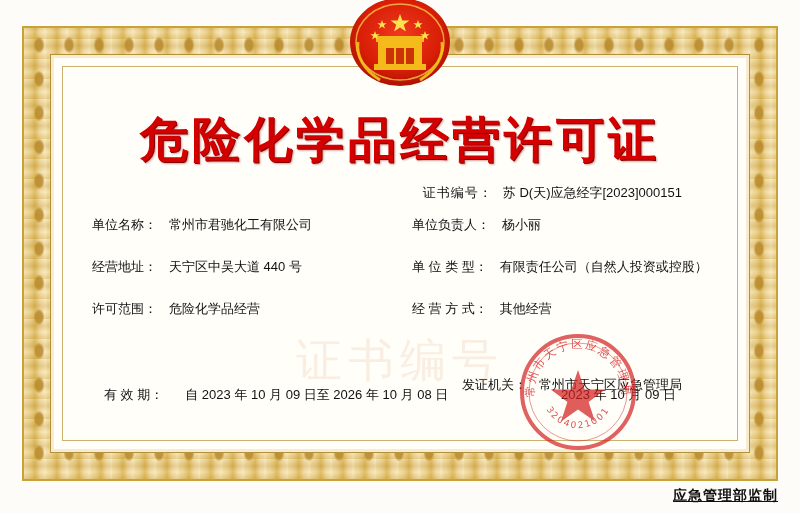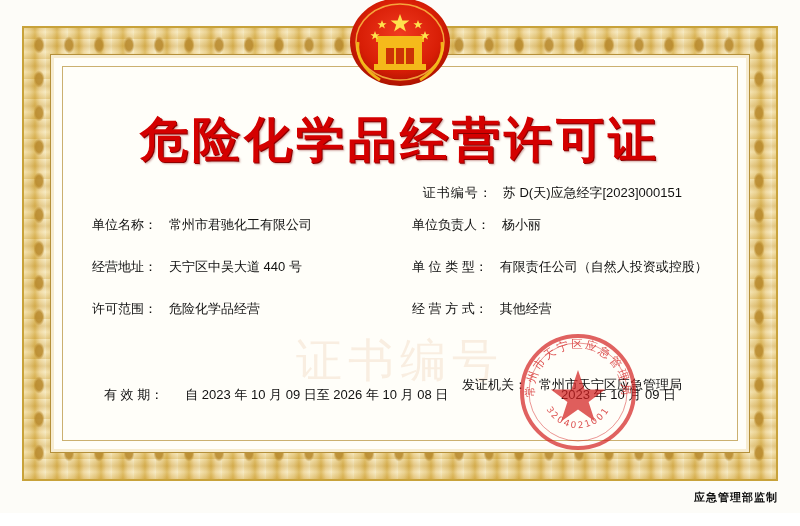--- a/index.html
+++ b/index.html
@@ -199,25 +199,26 @@
     z-index: 2;
     white-space: nowrap;
     pointer-events: none;
   }
 
   
   .footer {
     position: absolute;
     right: 22px;
     bottom: 8px;
-    font-size: 11px;
+    font-size: 14px;
     font-weight: bold;
     color: #111;
     letter-spacing: 1px;
     z-index: 5;
+    text-decoration: underline;
   }
 </style>
 </head>
 <body>
 
 <div class="page">
 
   <div class="frame-outer">
     <div class="frame-pattern"></div>
     <div class="frame-inner-band"></div>

